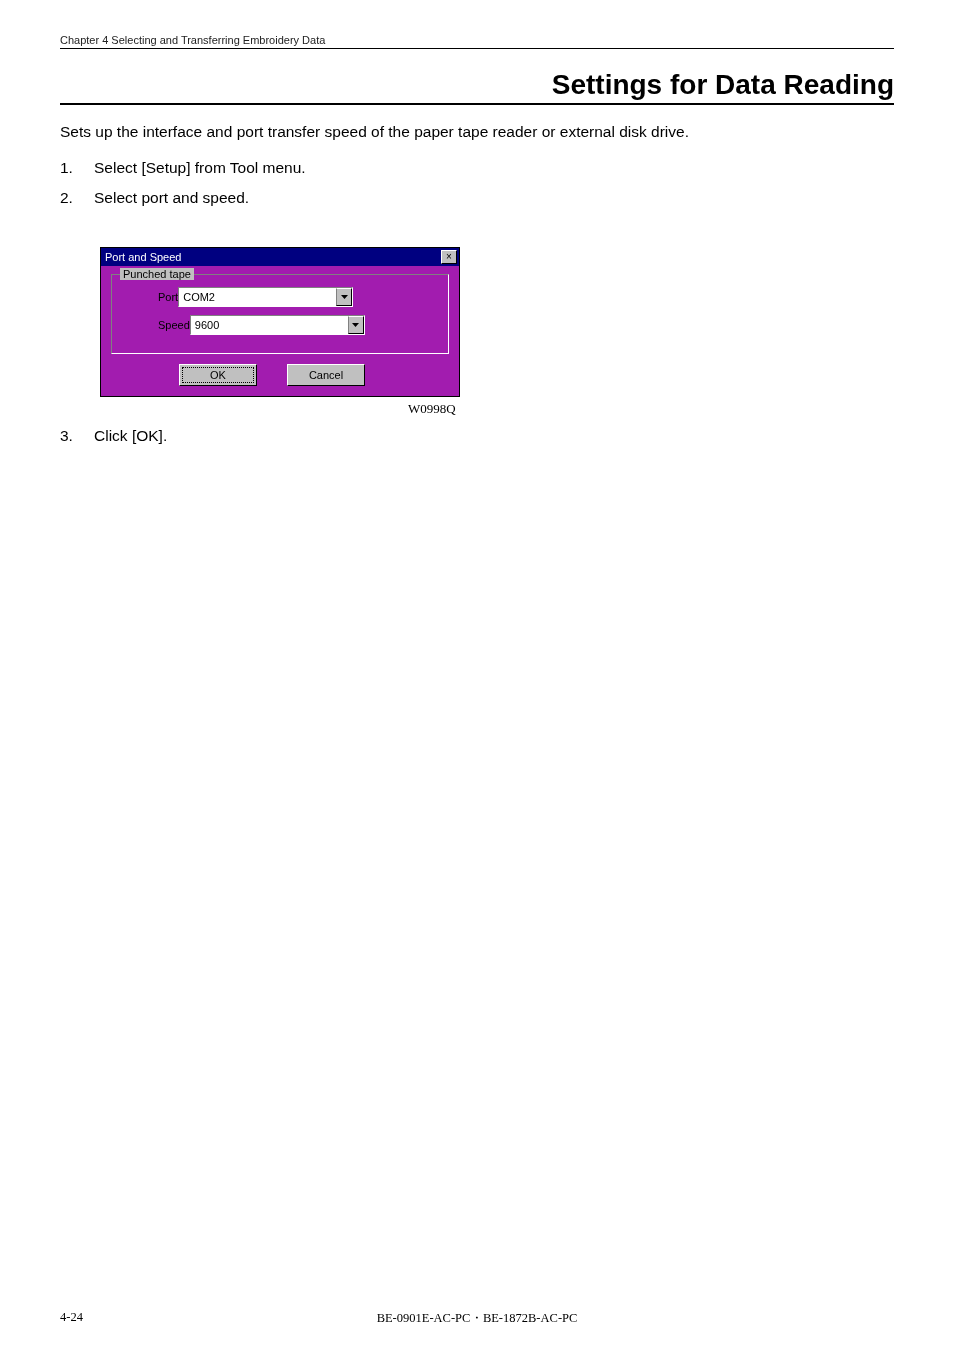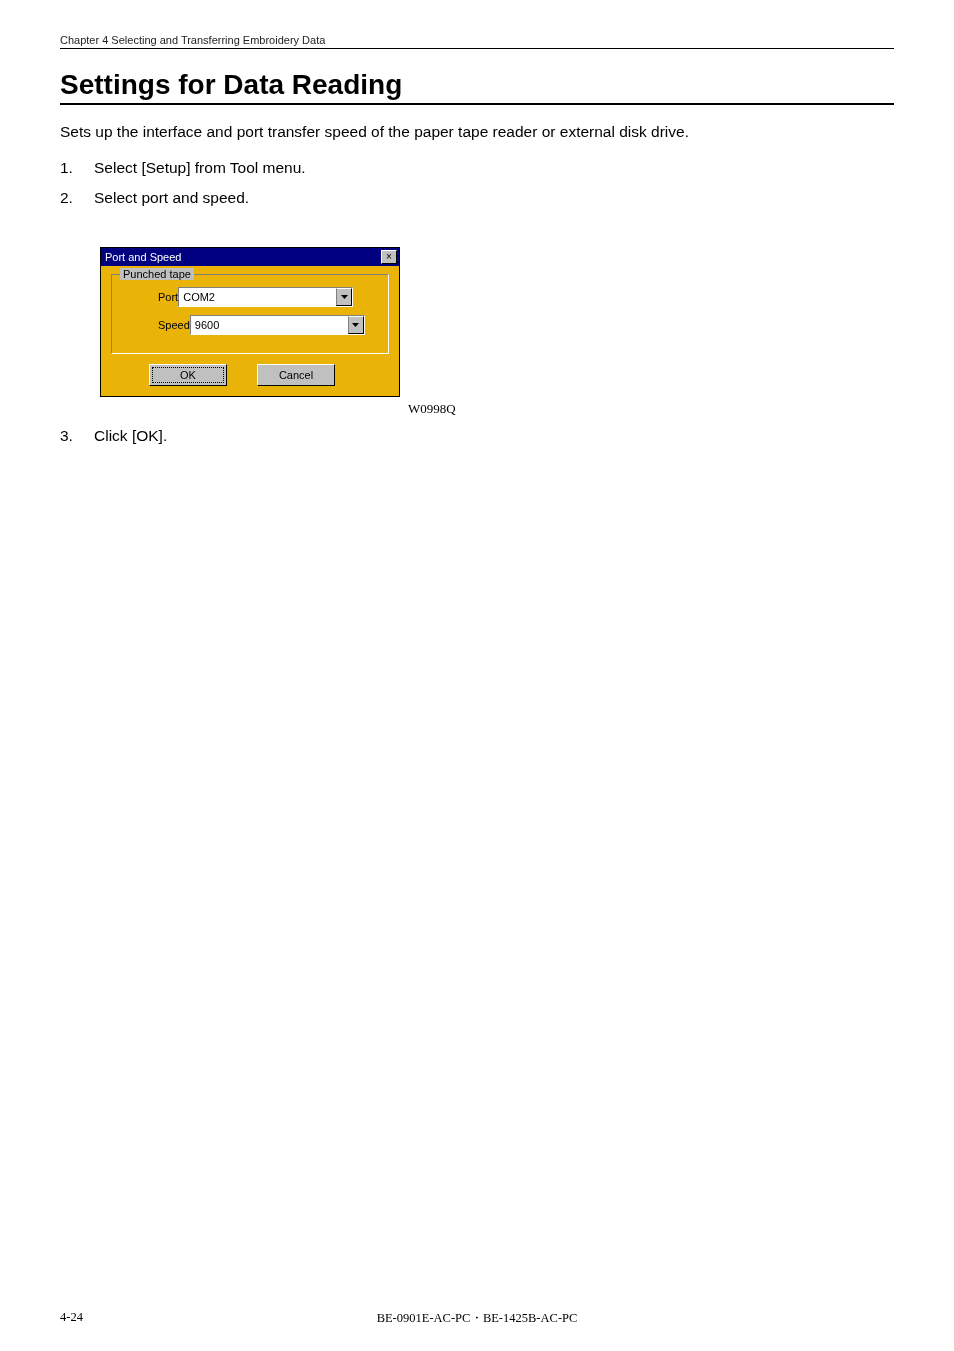--- a/index.html
+++ b/index.html
@@ -22,20 +22,21 @@
   }
   .head-rule {
     border: none;
     border-top: 1.5px solid #000;
     margin: 0 0 20px 0;
   }
   h1.title {
     font-size: 28px;
     font-weight: 700;
     margin: 0 0 2px 0;
+    text-align: right;
   }
   .title-rule {
     border: none;
     border-top: 2.5px solid #000;
     margin: 0 0 18px 0;
   }
   .intro {
     font-size: 15.5px;
     margin: 0 0 18px 0;
   }
@@ -53,22 +54,22 @@
   ol.steps > li > .num {
     width: 34px;
     flex: 0 0 34px;
   }
   
   .dialog-wrap {
     margin-left: 40px;
     margin-top: 2px;
   }
   .dialog {
-    width: 300px;
-    background: #eab308;
+    width: 360px;
+    background: #a21caf;
     border: 1px solid #000;
     font-family: "MS Sans Serif", Tahoma, Arial, sans-serif;
     font-size: 11px;
     margin-top: 40px;
   }
   .titlebar {
     display: flex;
     align-items: center;
     justify-content: space-between;
     background: #000080;
@@ -254,16 +255,16 @@
 
   <ol class="steps" style="margin-top:10px;">
     <li>
       <span class="num">3.</span>
       <span>Click [OK].</span>
     </li>
   </ol>
 
   <div class="footer">
     <span class="left">4-24</span>
-    <span class="center">BE-0901E-AC-PC・BE-1425B-AC-PC</span>
+    <span class="center">BE-0901E-AC-PC・BE-1872B-AC-PC</span>
     <span>&nbsp;</span>
   </div>
 </div>
 
 </body></html>

